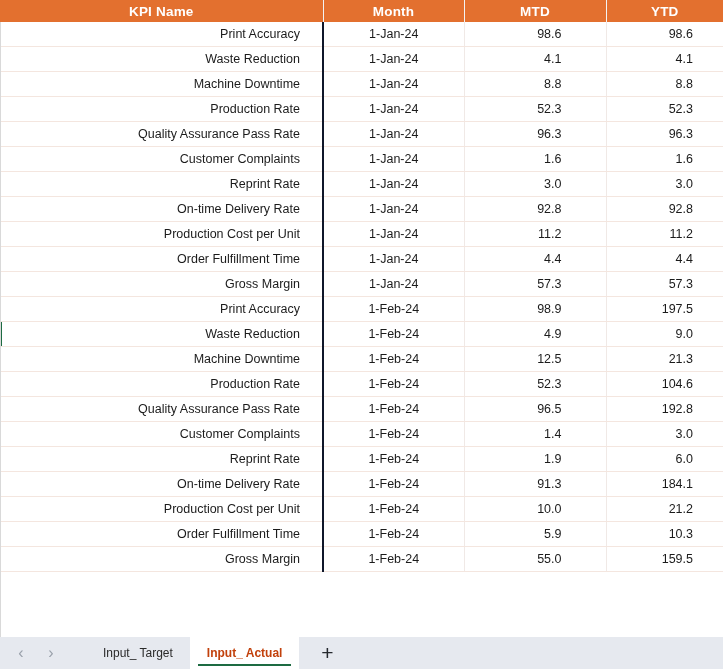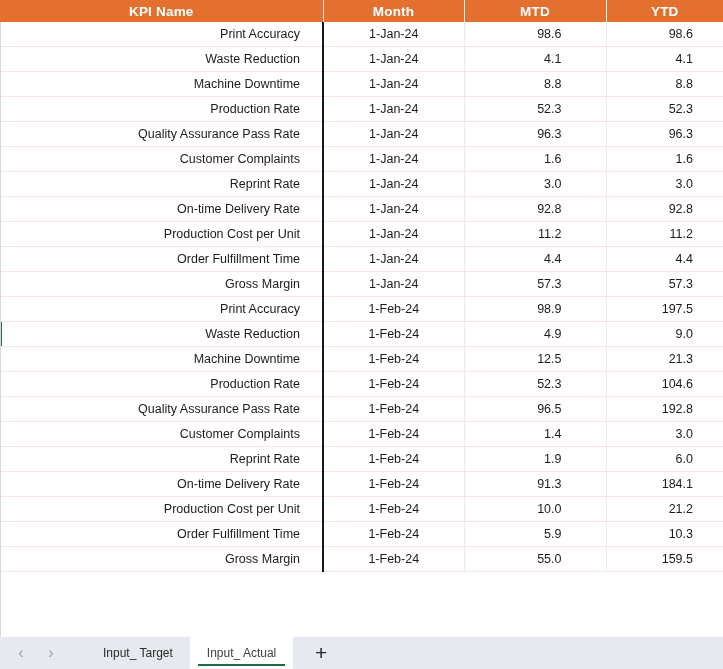--- a/index.html
+++ b/index.html
@@ -137,22 +137,22 @@
     content: "";
     position: absolute;
     left: 0;
     top: 7px;
     bottom: 7px;
     width: 1px;
     background: #c4c9d2;
   }
   .tab.active {
     background: #ffffff;
-    font-weight: normal;
-    color: #404040;
+    font-weight: bold;
+    color: #c2410c;
     text-align: center;
   }
   .tab.active::before { display: none; }
   .tab.active .tab-underline {
     position: absolute;
     left: 8px;
     right: 8px;
     bottom: 3px;
     height: 2px;
     background: #1d6b42;

